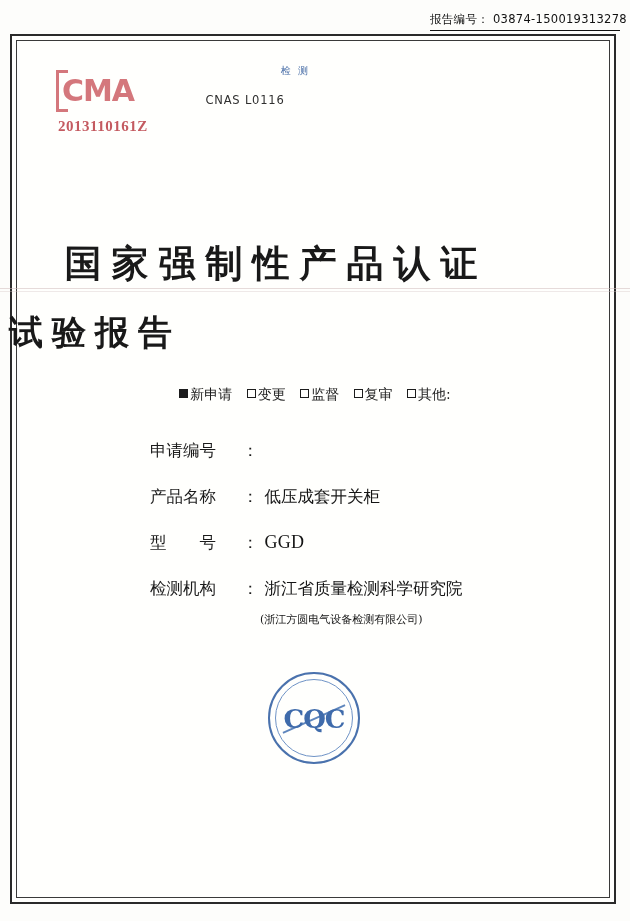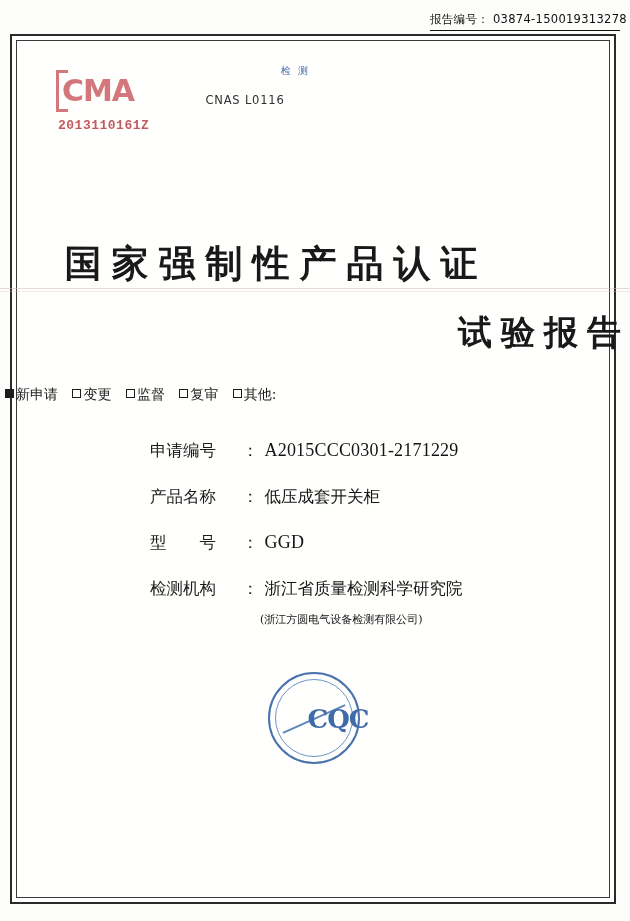--- a/index.html
+++ b/index.html
@@ -108,23 +108,23 @@
     position: absolute;
     left: -2px;
     top: -4px;
     width: 12px;
     height: 42px;
     border: 3px solid #d4777c;
     border-right: none;
     box-sizing: border-box;
   }
   .cma-code {
-    font-family: Liberation Mono, monospace;
-    font-weight: bold;
-    font-size: 13px;
+    font-family: Liberation Serif, serif;
+    font-weight: bold;
+    font-size: 15px;
     color: #c45a60;
     margin-top: 10px;
     letter-spacing: 0.5px;
   }
 
   .cnas-block {
     position: absolute;
     left: 140px;
     top: 0;
     width: 130px;
@@ -193,36 +193,36 @@
     letter-spacing: 10px;
     color: #191919;
     text-indent: 10px;
     margin-top: 17px;
   }
   .title-sub {
     position: absolute;
     left: 0;
     top: 310px;
     width: 630px;
-    text-align: right;
+    text-align: left;
     font-family: "DejaVu Serif", serif;
     font-size: 34px;
     font-weight: bold;
     letter-spacing: 9px;
     color: #191919;
     text-indent: 9px;
   }
 
   
   .checkbox-row {
     position: absolute;
     left: 0;
     top: 386px;
     width: 630px;
-    text-align: left;
+    text-align: center;
     font-family: "DejaVu Sans", sans-serif;
     font-size: 14px;
     color: #1c1c1c;
   }
   .cb-item {
     display: inline-block;
     margin: 0 5px;
     white-space: nowrap;
   }
   .cb-box {
@@ -316,21 +316,20 @@
     position: absolute;
     left: 0;
     top: 32px;
     width: 92px;
     text-align: center;
     font-family: "DejaVu Serif", serif;
     font-weight: bold;
     font-size: 26px;
     color: #3f6bab;
     letter-spacing: -1px;
-    padding-left: 24px;
   }
   .cqc-seal .slash {
     position: absolute;
     left: 12px;
     top: 46px;
     width: 68px;
     height: 2px;
     background: #5f86bd;
     transform: rotate(-24deg);
   }
@@ -385,21 +384,20 @@
     <span class="cb-item">
       <span class="cb-box"></span><span>其他:</span>
     </span>
   </div>
 
   <div class="fields">
 
     <div class="field-row">
       <span class="field-label">申请编号</span>
       <span class="field-colon">：</span>
-      <span class="field-value latin">A2015CCC0301-2171229</span>
     </div>
 
     <div class="field-row">
       <span class="field-label">产品名称</span>
       <span class="field-colon">：</span>
       <span class="field-value cn">低压成套开关柜</span>
     </div>
 
     <div class="field-row">
       <span class="field-label">型　　号</span>

